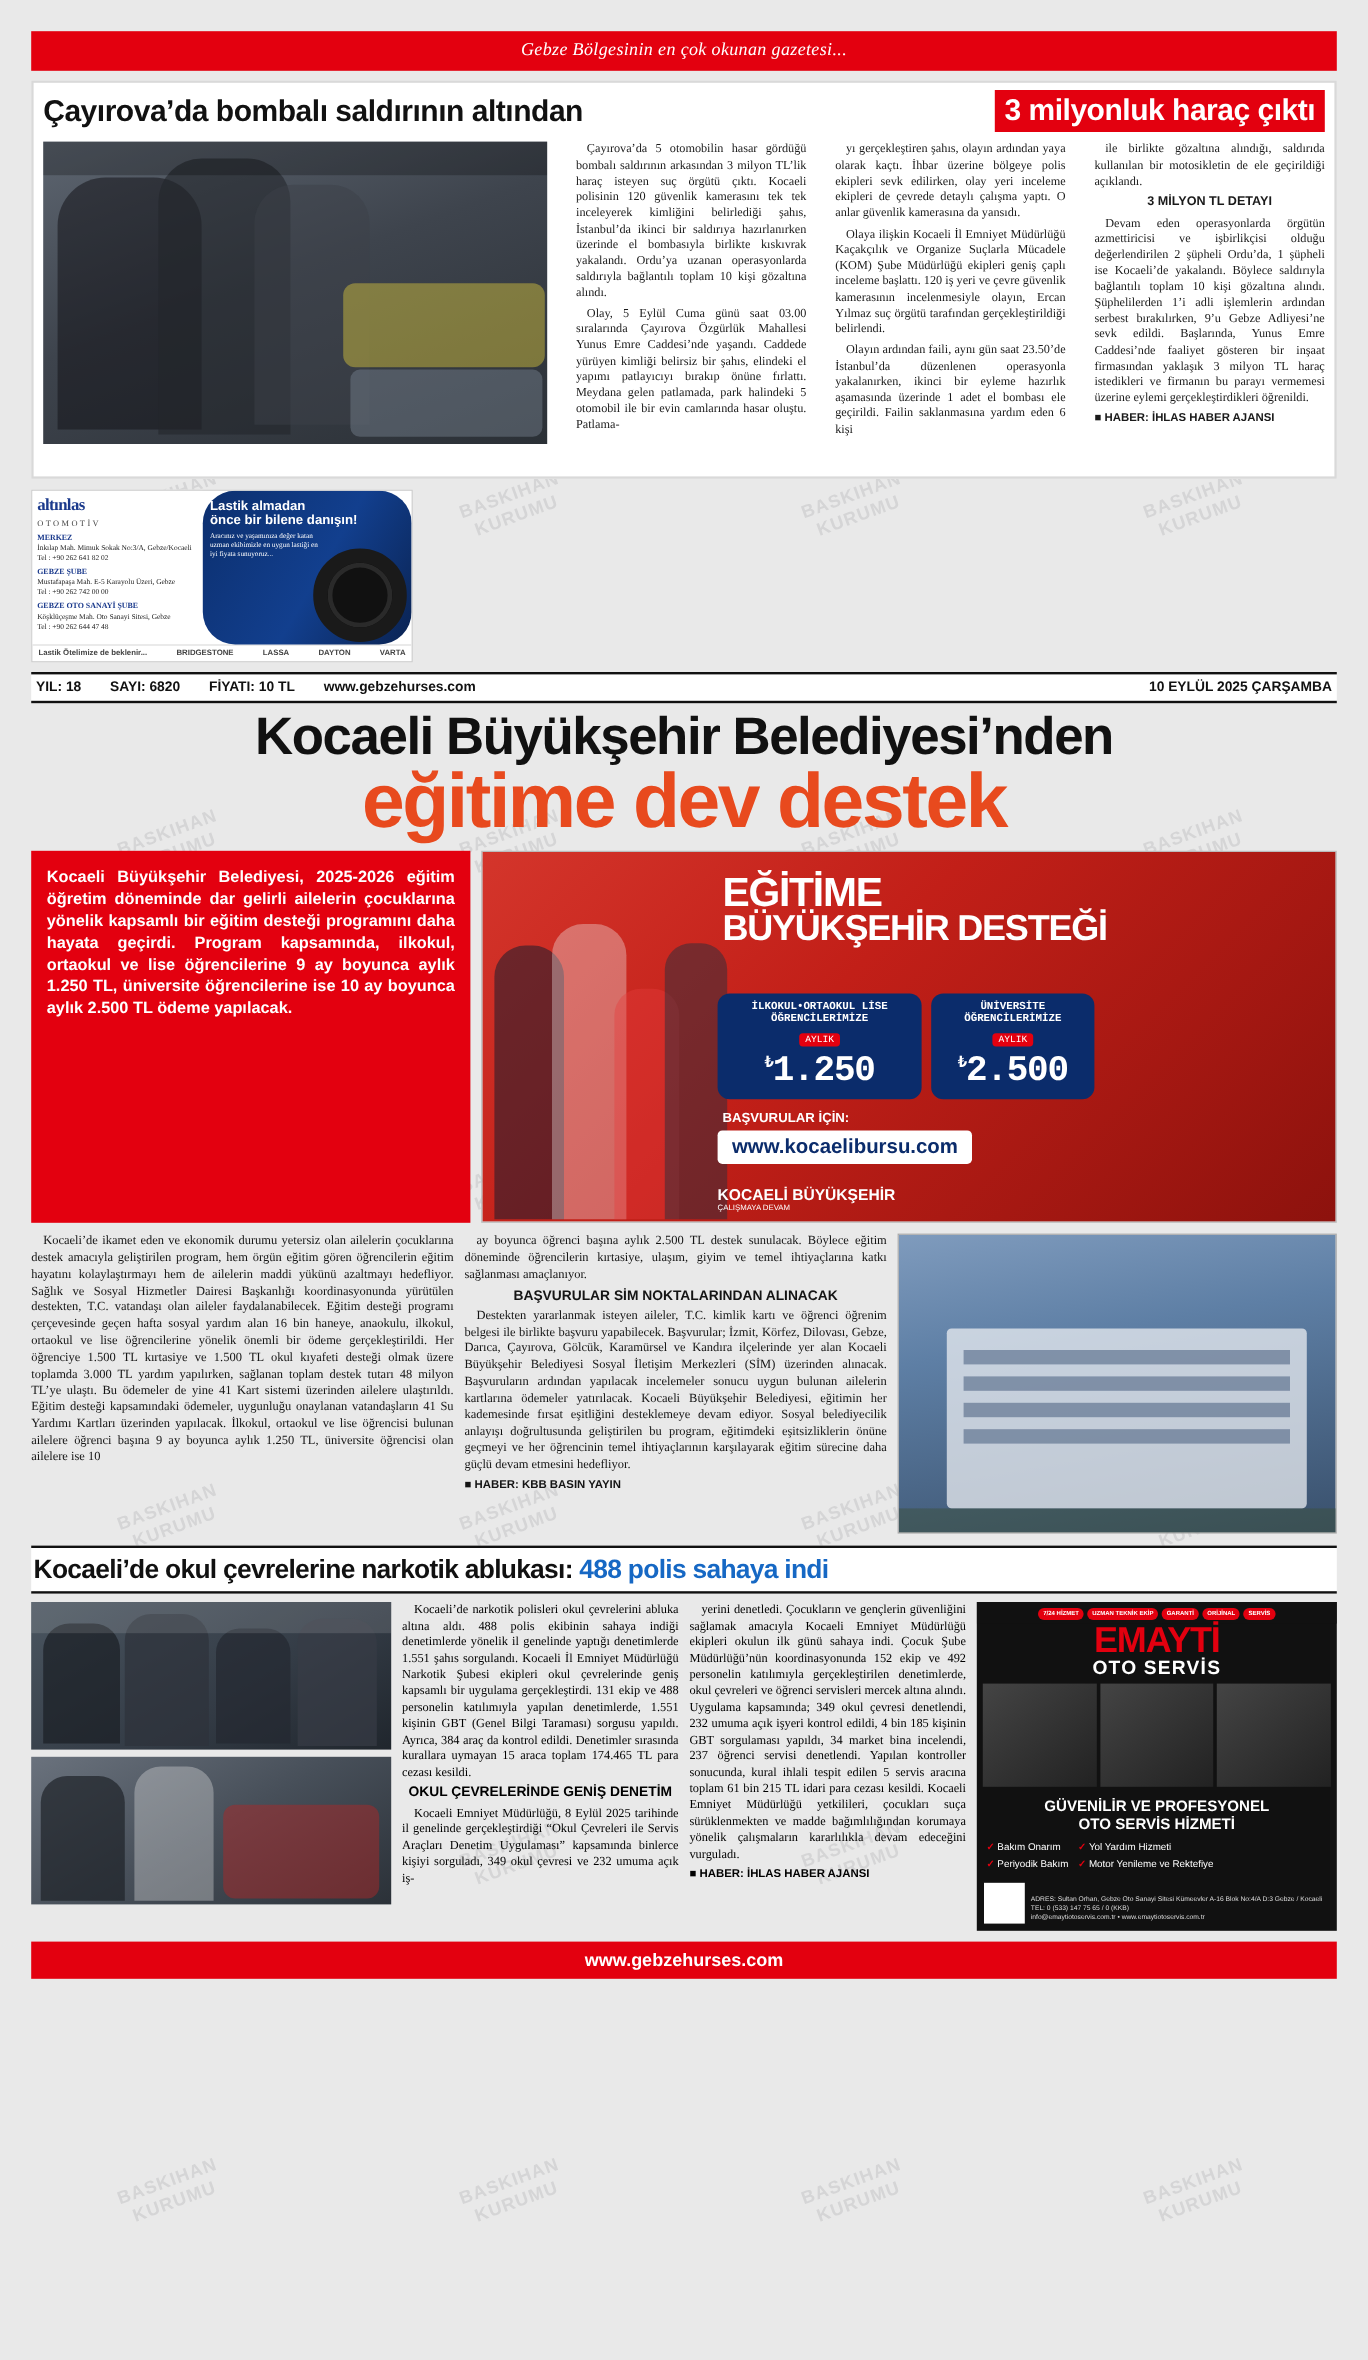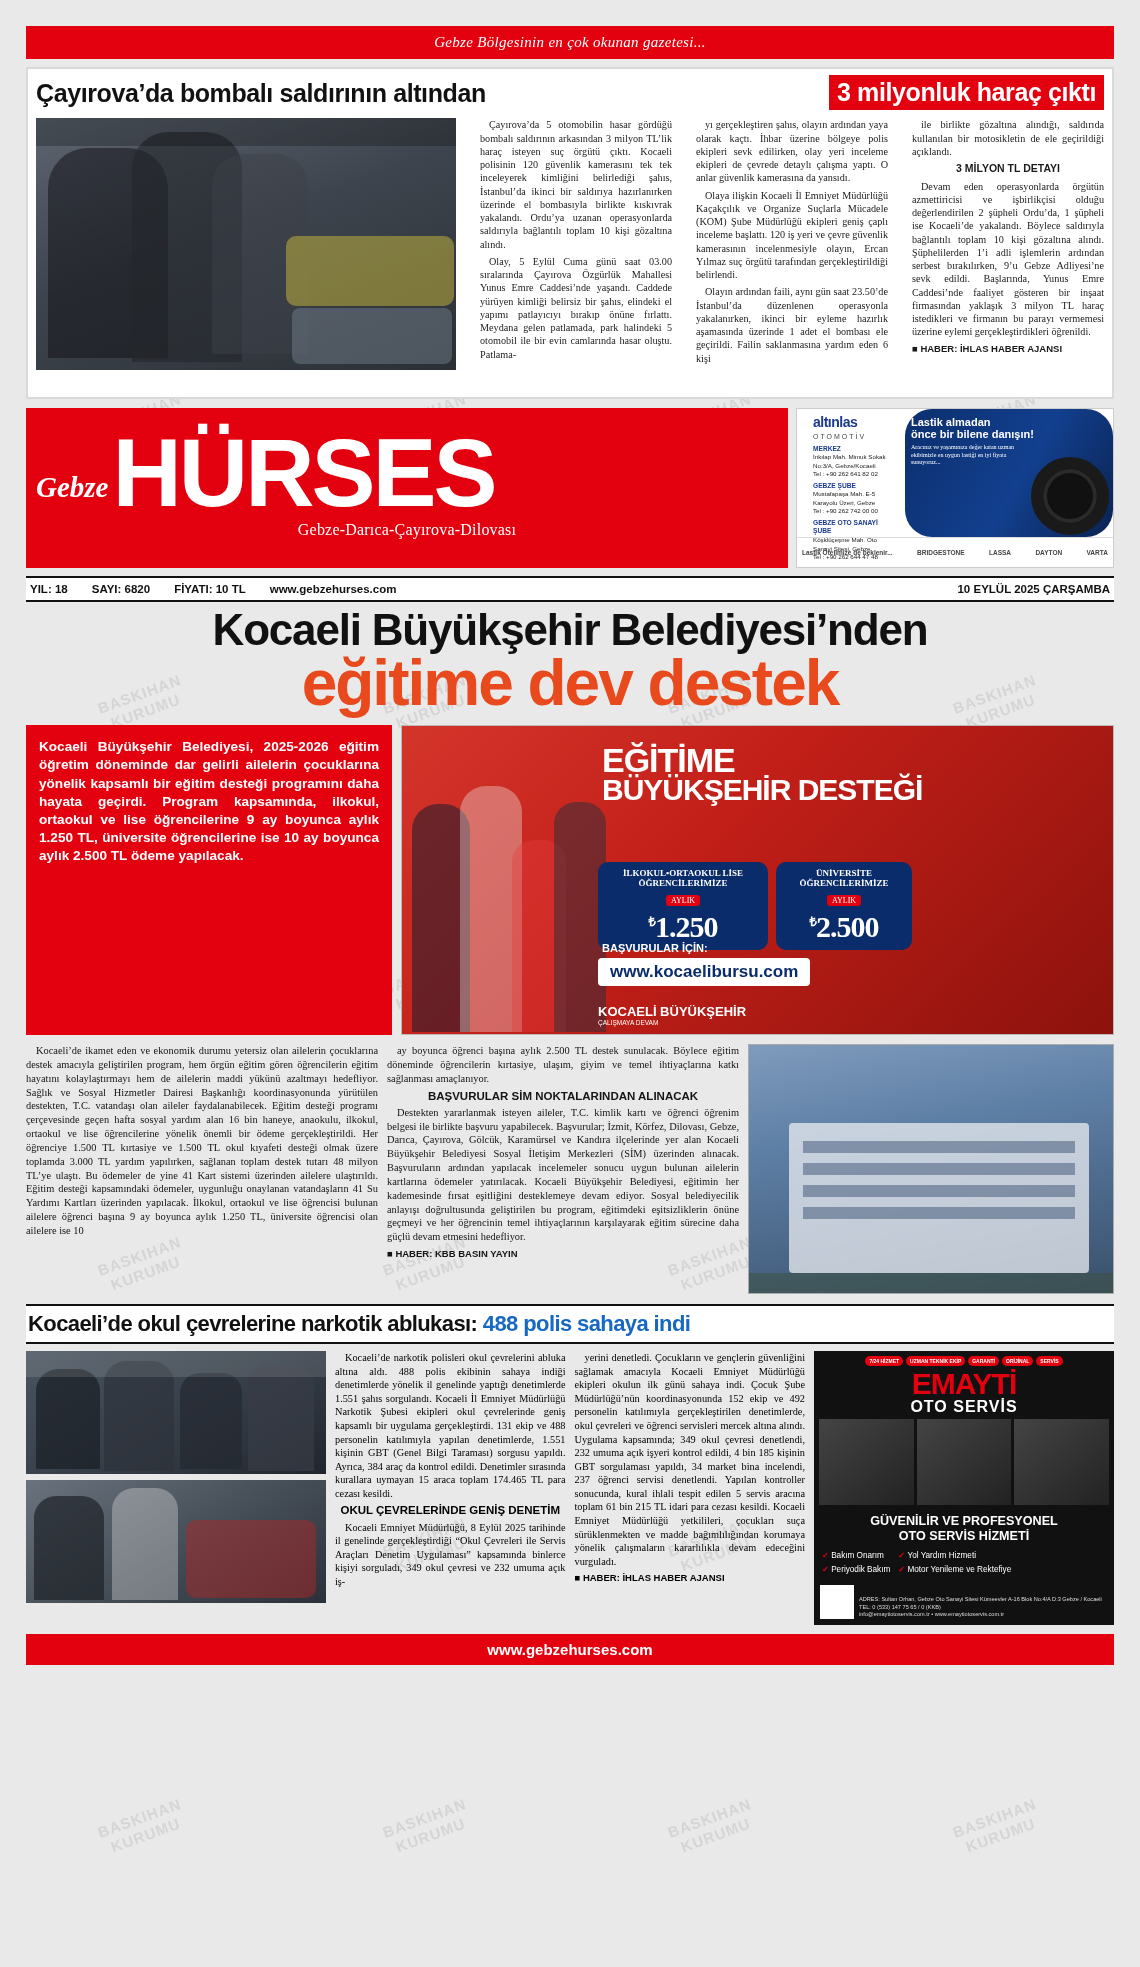--- a/index.html
+++ b/index.html
@@ -93,22 +93,22 @@
   .mh-sub {
     text-align: center; font-family: "Liberation Serif", serif;
     font-size: 16px; color: #fff; margin-top: 4px; letter-spacing: .2px;
   }
   .mh-ad {
     flex: 0 0 318px; border: 1px solid #ccc; background: #fff;
     display: flex; flex-direction: column; overflow: hidden;
   }
   .ad-top { display: flex; height: 128px; }
   .ad-info {
-    width: 108px; background: #fff; padding: 4px 16px; font-size: 6.2px;
-    font-family: Liberation Sans, sans-serif; line-height: 1.35; color: #222;
+    width: 142px; background: #fff; padding: 4px 4px; font-size: 6.2px;
+    font-family: Liberation Serif, serif; line-height: 1.35; color: #222;
   }
   .ad-logo { font-weight: bold; font-size: 14px; color: #1b3a8c; letter-spacing: -0.5px; }
   .ad-logo2 { font-size: 7px; color: #444; letter-spacing: 2px; margin-bottom: 3px;}
   .ad-br { font-weight: bold; font-size: 6.6px; margin-top: 3px; color: #1b3a8c;}
   .ad-visual {
     flex: 1; background: linear-gradient(120deg,#0c2f6e 0%, #123f8e 55%, #0a2352 100%);
     color: #fff; position: relative; padding: 7px 6px; border-radius: 27px;
   }
   .ad-visual h4 { font-family: "Liberation Sans", sans-serif; font-size: 11px; line-height: 1.1; }
   .ad-visual p { font-size: 6px; margin-top: 4px; width: 60%; line-height: 1.25; }
@@ -153,22 +153,22 @@
     height: 310px; background: linear-gradient(135deg,#d4352b 0%,#c21f18 40%,#8d120d 100%);
     position: relative; overflow: hidden; border: 1px solid #bbb;
   }
   .ad-banner .ab-title {
     position: absolute; left: 200px; top: 18px; color: #fff;
     font-family: "Liberation Sans", sans-serif; font-weight: bold;
     font-size: 34px; line-height: .95; letter-spacing: -1px;
   }
   .ab-title small { display: block; font-size: 30px; }
   .pricebox {
-    position: absolute; top: 136px; border-radius: 10px; padding: 6px 8px; color: #fff;
-    font-family: Liberation Serif, serif; text-align: center;
+    position: absolute; top: 118px; border-radius: 10px; padding: 6px 8px; color: #fff;
+    font-family: Liberation Mono, monospace; text-align: center;
   }
   .pb1 { left: 196px; width: 170px; background: #0b2c6b; }
   .pb2 { left: 374px; width: 136px; background: #0b2c6b; }
   .pb-label { font-size: 9px; font-weight: bold; line-height: 1.15; }
   .pb-amt { font-size: 30px; font-weight: bold; margin-top: 3px; letter-spacing: -1px; }
   .pb-amt sup { font-size: 13px; vertical-align: super; }
   .pb-per { font-size: 8px; background: #e3000f; border-radius: 3px; padding: 1px 5px; display:inline-block; }
   .ab-apply {
     position: absolute; left: 200px; top: 216px; color: #fff;
     font-family: "Liberation Sans", sans-serif; font-weight: bold; font-size: 11px;
@@ -295,27 +295,20 @@
       <div class="ts-col">
         <p>ile birlikte gözaltına alındığı, saldırıda kullanılan bir motosikletin de ele geçirildiği açıklandı.</p>
         <p class="ts-sub">3 MİLYON TL DETAYI</p>
         <p>Devam eden operasyonlarda örgütün azmettiricisi ve işbirlikçisi olduğu değerlendirilen 2 şüpheli Ordu’da, 1 şüpheli ise Kocaeli’de yakalandı. Böylece saldırıyla bağlantılı toplam 10 kişi gözaltına alındı. Şüphelilerden 1’i adli işlemlerin ardından serbest bırakılırken, 9’u Gebze Adliyesi’ne sevk edildi. Başlarında, Yunus Emre Caddesi’nde faaliyet gösteren bir inşaat firmasından yaklaşık 3 milyon TL haraç istedikleri ve firmanın bu parayı vermemesi üzerine eylemi gerçekleştirdikleri öğrenildi.</p>
         <p class="source">HABER: İHLAS HABER AJANSI</p>
       </div>
     </div>
   </div>
 
   <div class="masthead">
-    <div class="mh-left">
-      <div class="mh-row">
-        <div class="mh-gebze">Gebze</div>
-        <div class="mh-main">HÜRSES</div>
-      </div>
-      <div class="mh-sub">Gebze-Darıca-Çayırova-Dilovası</div>
-    </div>
     <div class="mh-ad">
       <div class="ad-top">
         <div class="ad-info">
           <div class="ad-logo">altınlas</div>
           <div class="ad-logo2">OTOMOTİV</div>
           <div class="ad-br">MERKEZ</div>
           <div>İnkılap Mah. Mimuk Sokak No:3/A, Gebze/Kocaeli</div>
           <div>Tel : +90 262 641 82 02</div>
           <div class="ad-br">GEBZE ŞUBE</div>
           <div>Mustafapaşa Mah. E-5 Karayolu Üzeri, Gebze</div>

